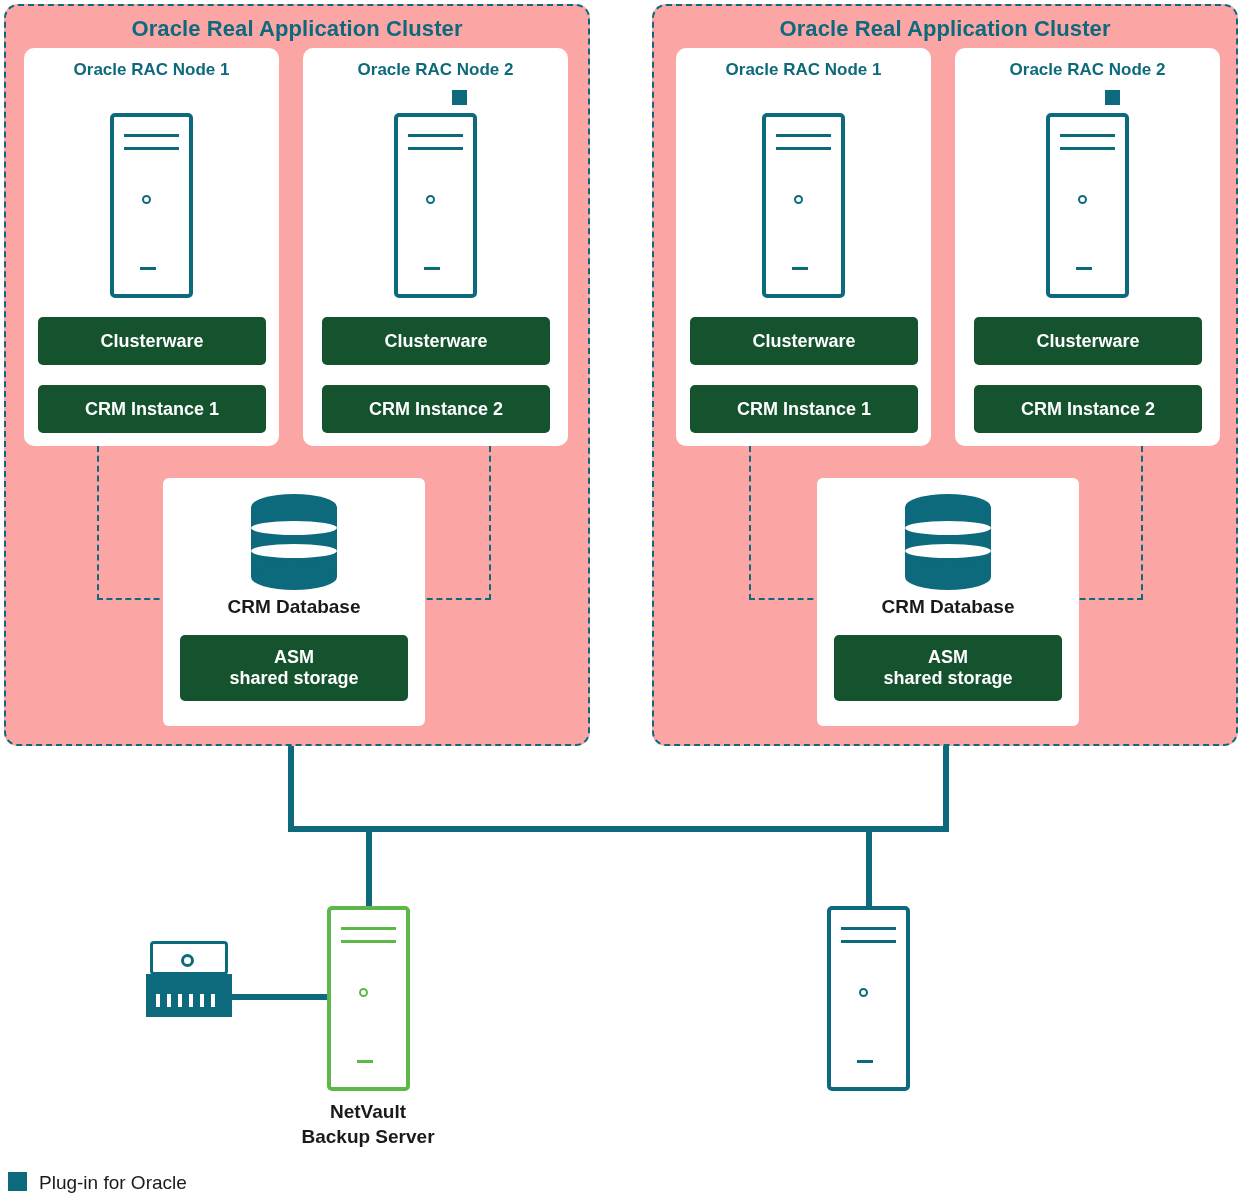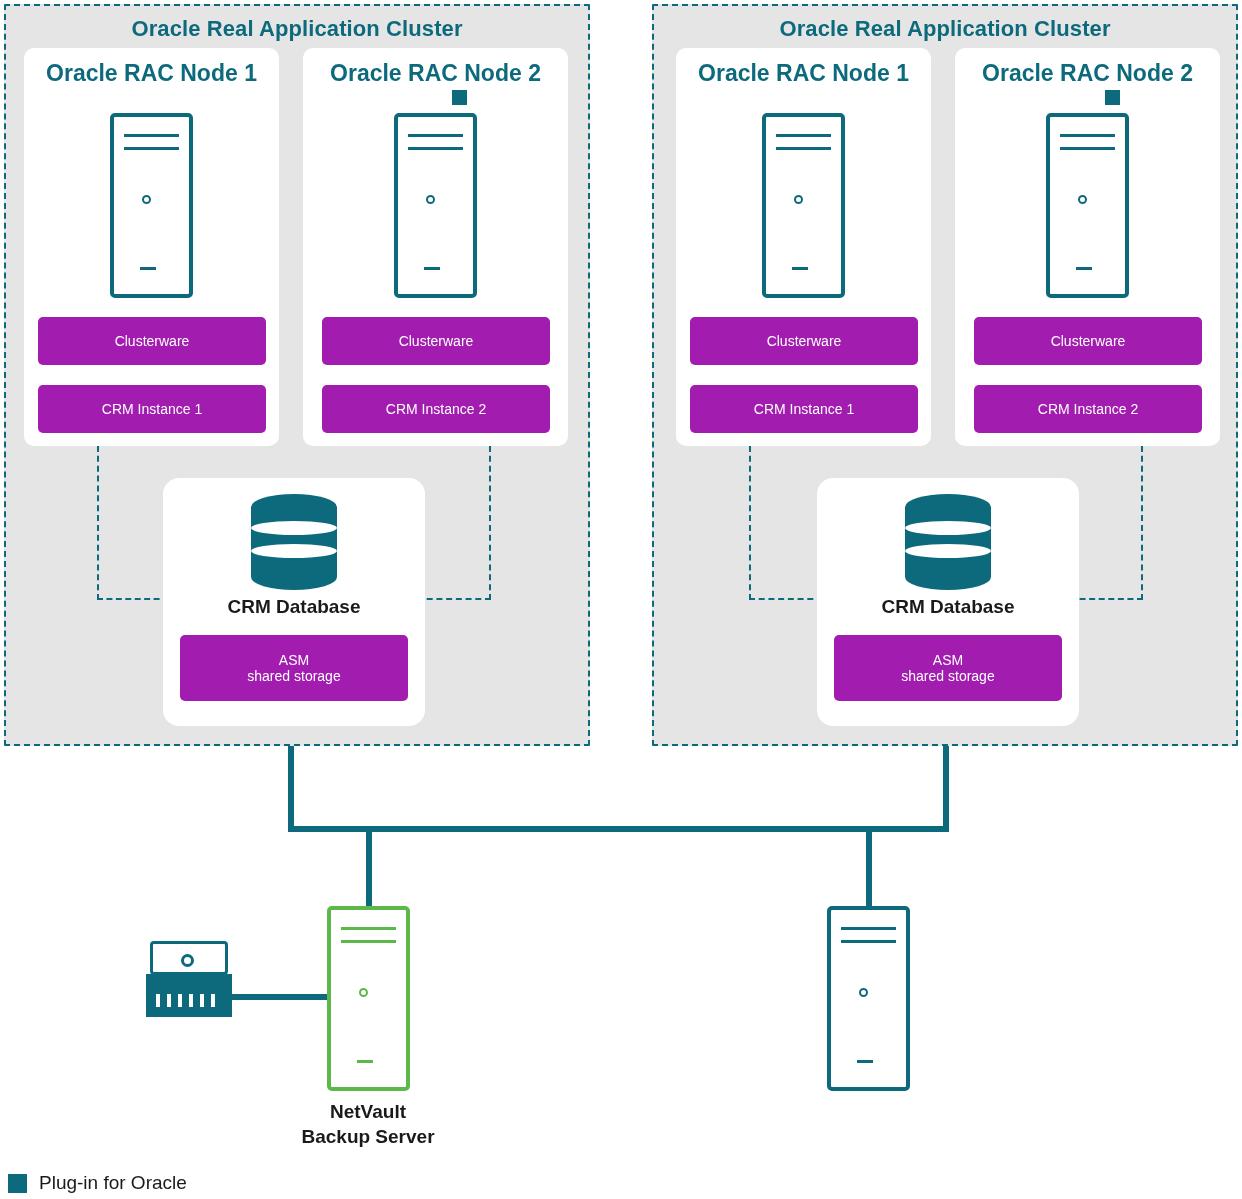--- a/index.html
+++ b/index.html
@@ -16,23 +16,23 @@
     overflow: hidden;
   }
   .canvas {
     position: absolute;
     inset: 0;
   }
 
   
   .cluster {
     position: absolute;
-    background: #e5e5e5;
+    background: #fca5a5;
     border: 2.5px dashed #0d6a7d;
-    border-radius: 1px;
+    border-radius: 14px;
     box-sizing: border-box;
   }
   .cluster-title {
     position: absolute;
     top: 10px;
     left: 0;
     right: 0;
     text-align: center;
     font-size: 22px;
     font-weight: bold;
@@ -46,21 +46,21 @@
     background: #ffffff;
     border-radius: 10px;
     box-sizing: border-box;
   }
   .node-title {
     position: absolute;
     top: 12px;
     left: 0;
     right: 0;
     text-align: center;
-    font-size: 23px;
+    font-size: 17px;
     font-weight: bold;
     color: #0d6a7d;
   }
   .plugin-marker {
     position: absolute;
     width: 15px;
     height: 15px;
     background: #0d6a7d;
   }
 
@@ -94,38 +94,38 @@
     position: absolute;
     width: 16px;
     height: 3px;
     background: #0d6a7d;
   }
   .tower.green .tower-slot { background: #5cb949; }
 
   
   .pill {
     position: absolute;
-    background: #a21caf;
+    background: #14532d;
     color: #ffffff;
     border-radius: 5px;
-    font-size: 14px;
-    font-weight: normal;
+    font-size: 18px;
+    font-weight: bold;
     display: flex;
     align-items: center;
     justify-content: center;
     text-align: center;
     line-height: 1.15;
     box-sizing: border-box;
   }
 
   
   .dbcard {
     position: absolute;
     background: #ffffff;
-    border-radius: 16px;
+    border-radius: 6px;
     box-sizing: border-box;
   }
   .db-label {
     position: absolute;
     left: 0; right: 0;
     text-align: center;
     font-size: 19px;
     font-weight: bold;
     color: #1a1a1a;
   }
@@ -232,21 +232,21 @@
     font-size: 19px;
     font-weight: bold;
     color: #1a1a1a;
     line-height: 1.3;
   }
 
   
   .legend {
     position: absolute;
     display: flex;
-    align-items: center;
+    align-items: flex-start;
     gap: 12px;
   }
   .legend .swatch {
     width: 19px;
     height: 19px;
     background: #0d6a7d;
   }
   .legend .legend-text {
     font-size: 19px;
     color: #1a1a1a;

